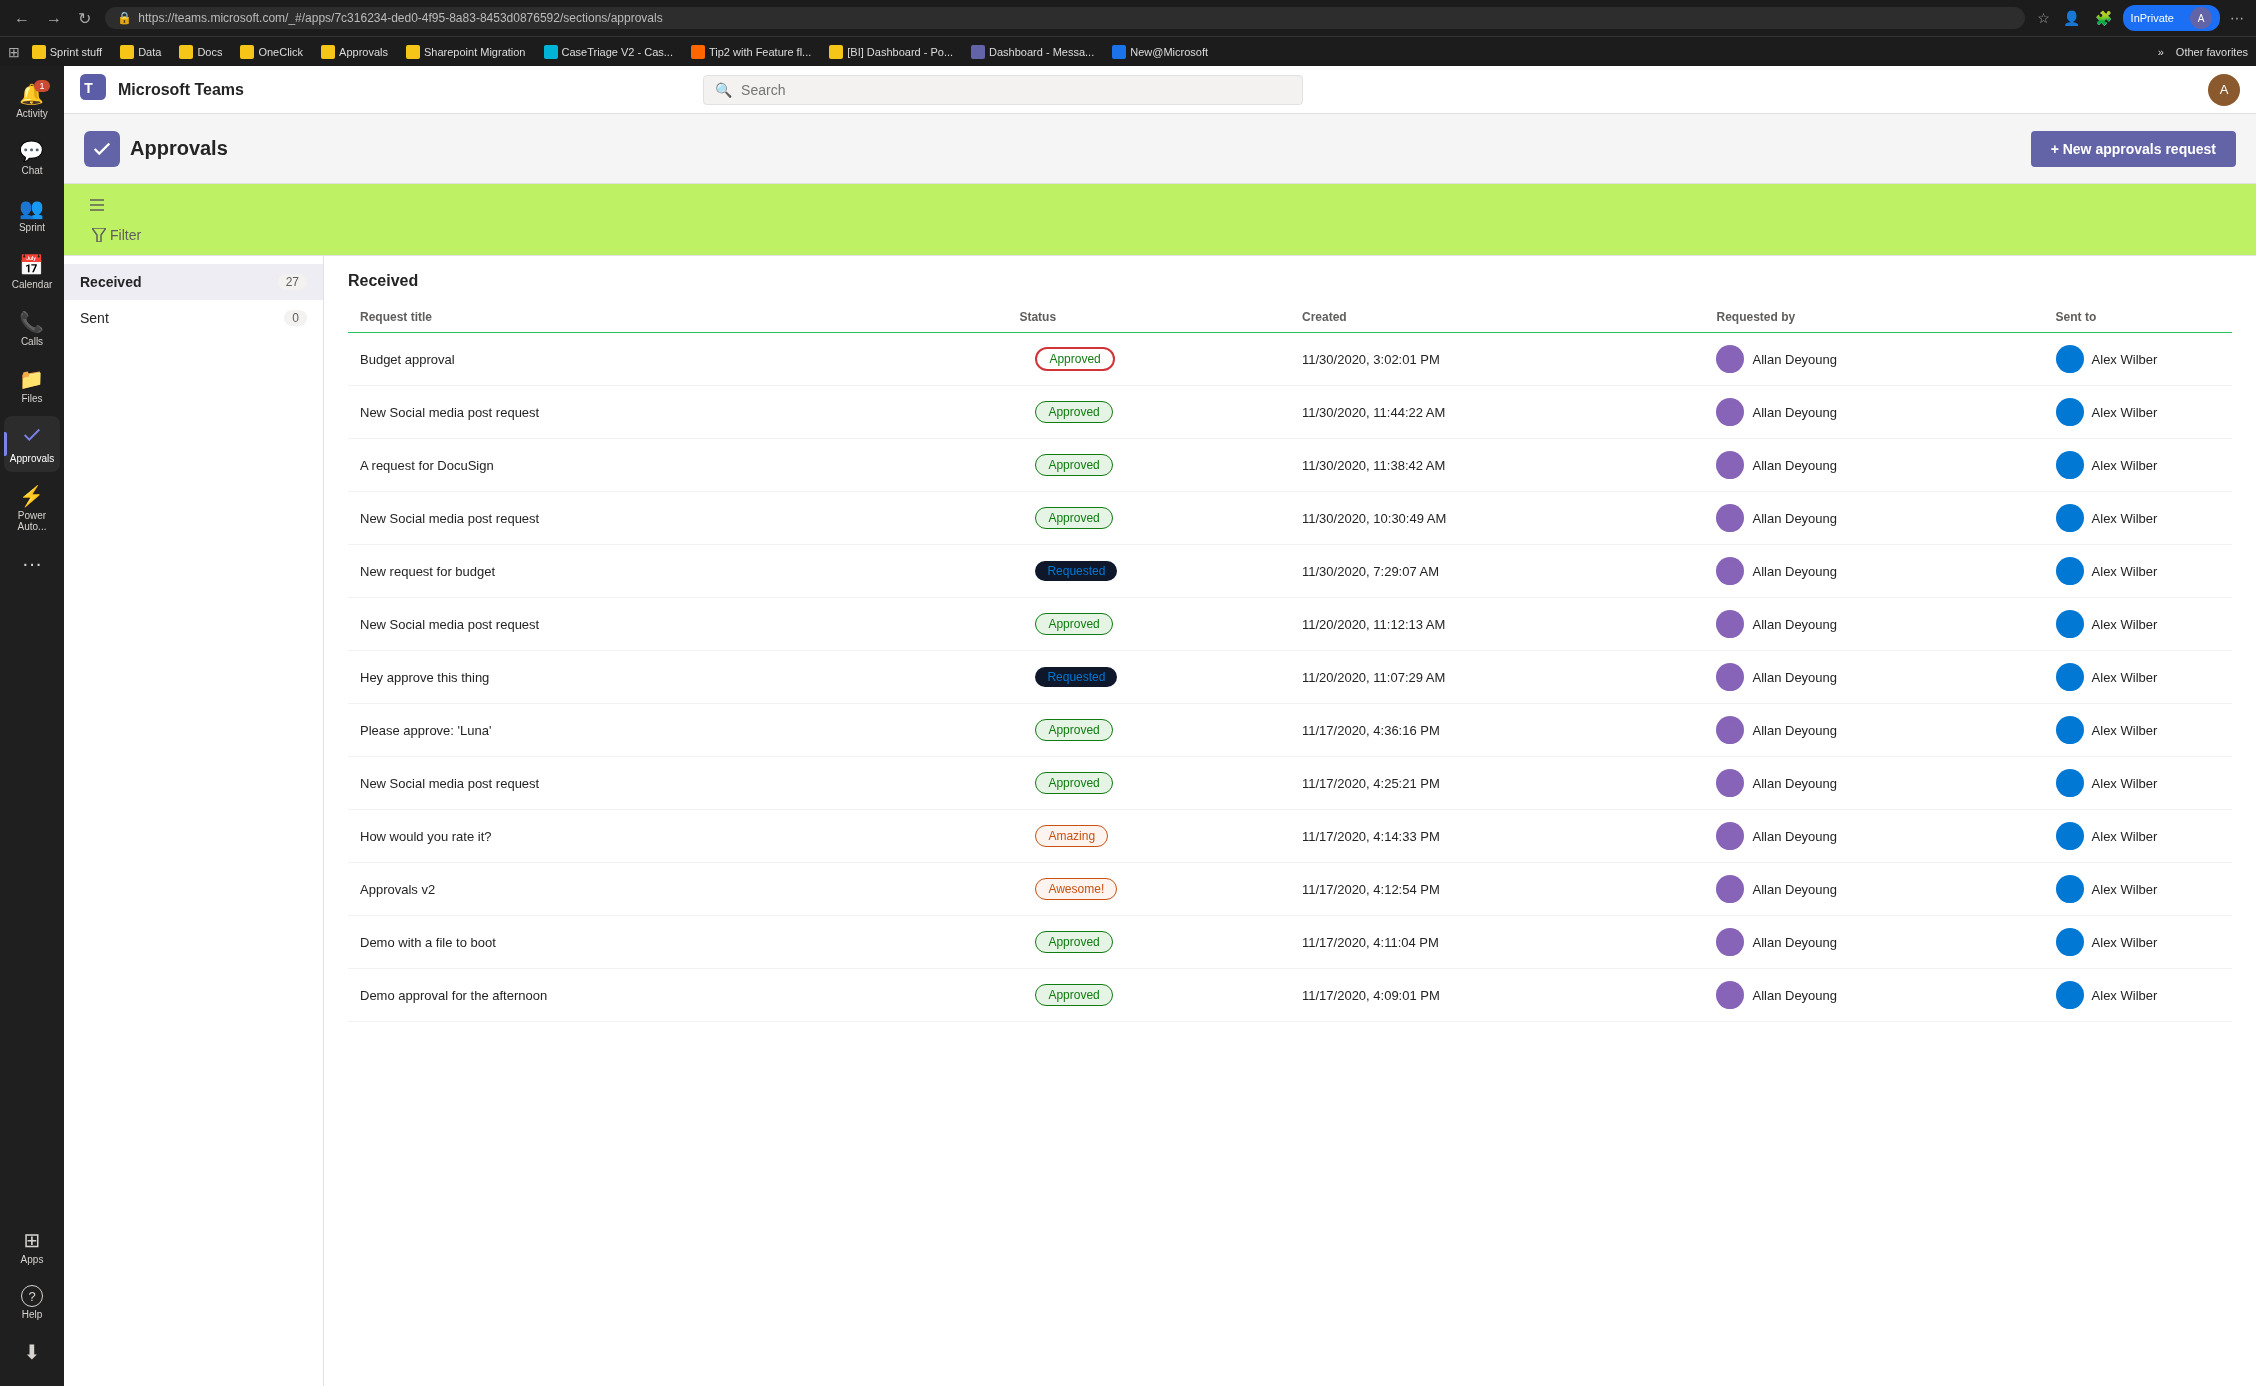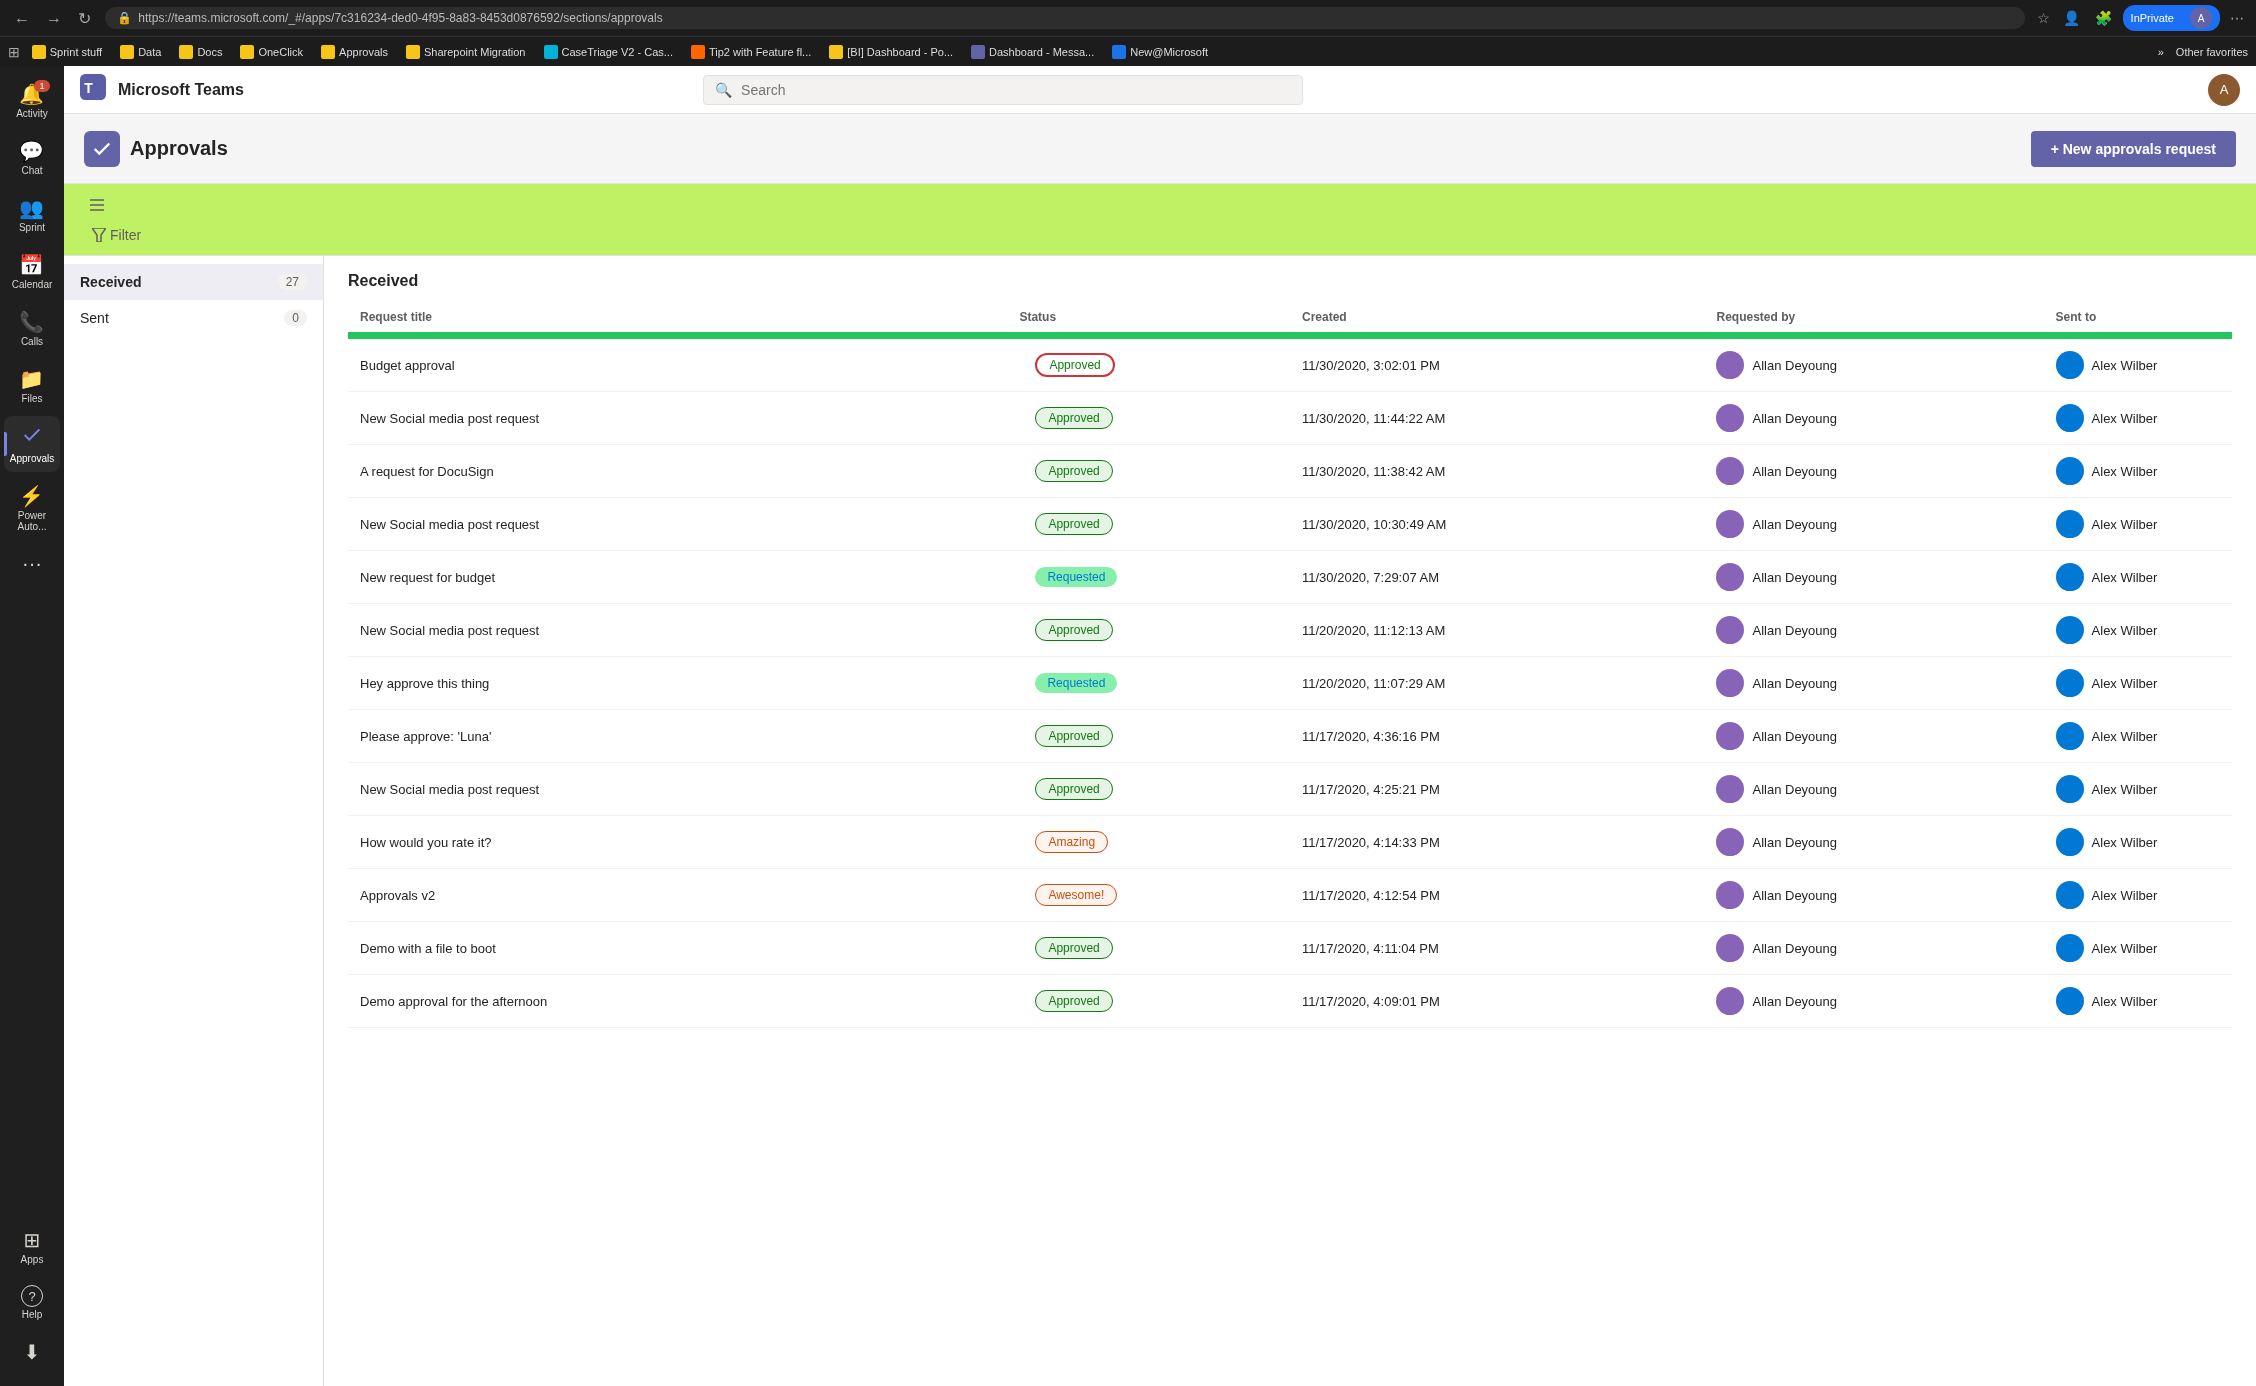--- a/index.html
+++ b/index.html
@@ -350,21 +350,21 @@
     .approvals-table {
       width: 100%;
       border-collapse: collapse;
     }
     .approvals-table th {
       text-align: left;
       padding: 8px 12px;
       font-size: 12px;
       font-weight: 600;
       color: #605e5c;
-      border-bottom: 7px solid #22c55e;
+      border-bottom: 1px solid #22c55e;
       white-space: nowrap;
     }
     .approvals-table td {
       padding: 12px;
       font-size: 13px;
       color: #252424;
       border-bottom: 1px solid #f3f2f1;
       vertical-align: middle;
     }
 
@@ -381,21 +381,21 @@
       background: #e6f4e6;
       border: 1px solid #107c10;
     }
     .status-approved-highlight {
       color: #107c10;
       background: #fff;
       border: 2px solid #d13438;
     }
     .status-requested {
       color: #0078d4;
-      background: #86efac;
+      background: #0f172a;
     }
     .status-amazing {
       color: #ca5010;
       background: #fdf4ef;
       border: 1px solid #ca5010;
     }
     .status-awesome {
       color: #ca5010;
       background: #fdf4ef;
       border: 1px solid #ca5010;

